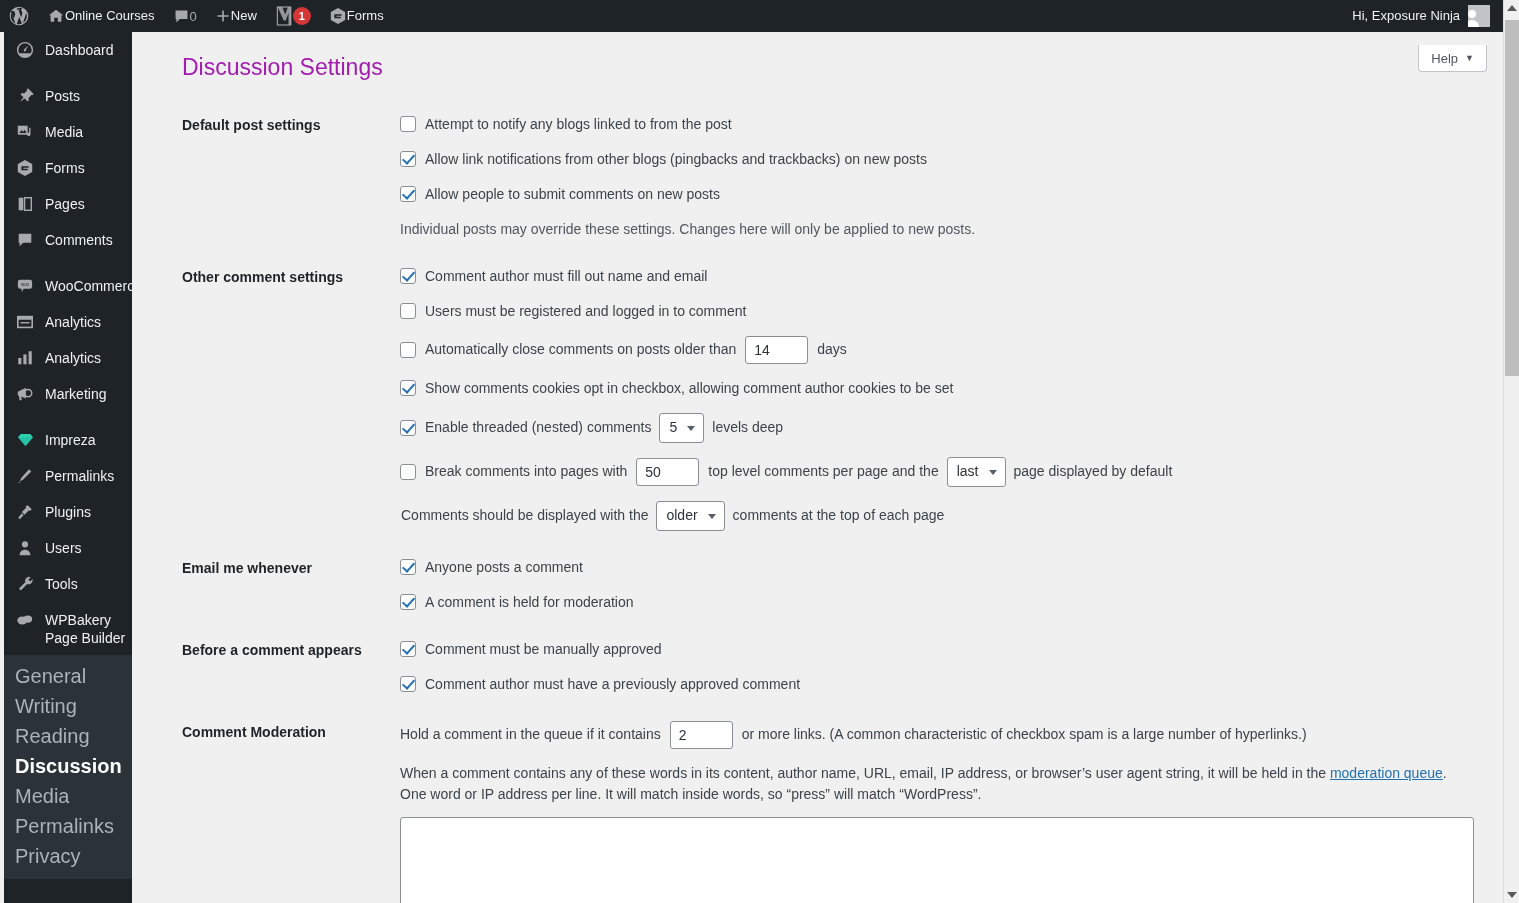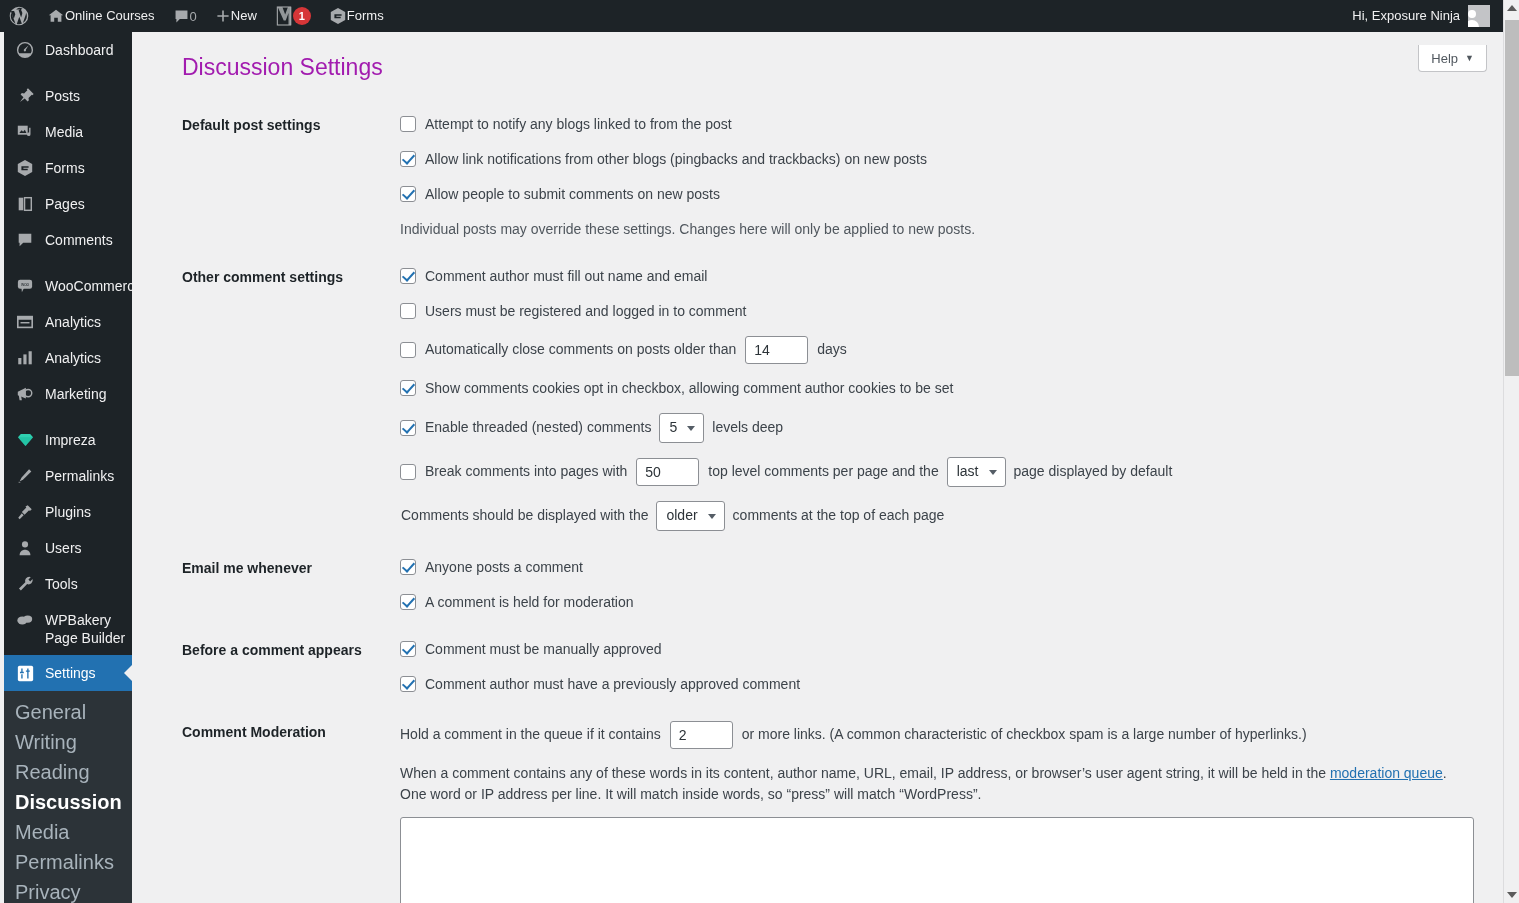--- a/index.html
+++ b/index.html
@@ -487,29 +487,20 @@
   <div class="menu-item">
     <span class="mi-icon">
       <svg class="icon-svg" width="18" height="14" viewBox="0 0 20 15">
           <ellipse cx="7" cy="8" rx="5.5" ry="4.5" fill="currentColor"></ellipse>
           <ellipse cx="13" cy="6.5" rx="5" ry="4" fill="currentColor"></ellipse>
         </svg>
     </span>
     <span class="mi-label">WPBakery Page Builder</span>
   </div>
 
-  <div class="menu-item current">
-    <span class="mi-icon">
-      <svg class="icon-svg" width="17" height="17" viewBox="0 0 20 20">
-          <rect x="1" y="1" width="18" height="18" rx="2" fill="#fff"></rect>
-          <path fill="#2271b1" d="M5 4h1.6v4H8v1.6H3.5V8H5zM5 11h1.6v5H5zM12 4h1.6v2.5H15V8h-1.4v8H12V8h-1.5V6.5H12z"></path>
-        </svg>
-    </span>
-    <span class="mi-label">Settings</span>
-  </div>
 
   <div id="submenu">
     <div class="sub-item">General</div>
     <div class="sub-item">Writing</div>
     <div class="sub-item">Reading</div>
     <div class="sub-item current">Discussion</div>
     <div class="sub-item">Media</div>
     <div class="sub-item">Permalinks</div>
     <div class="sub-item">Privacy</div>
 

